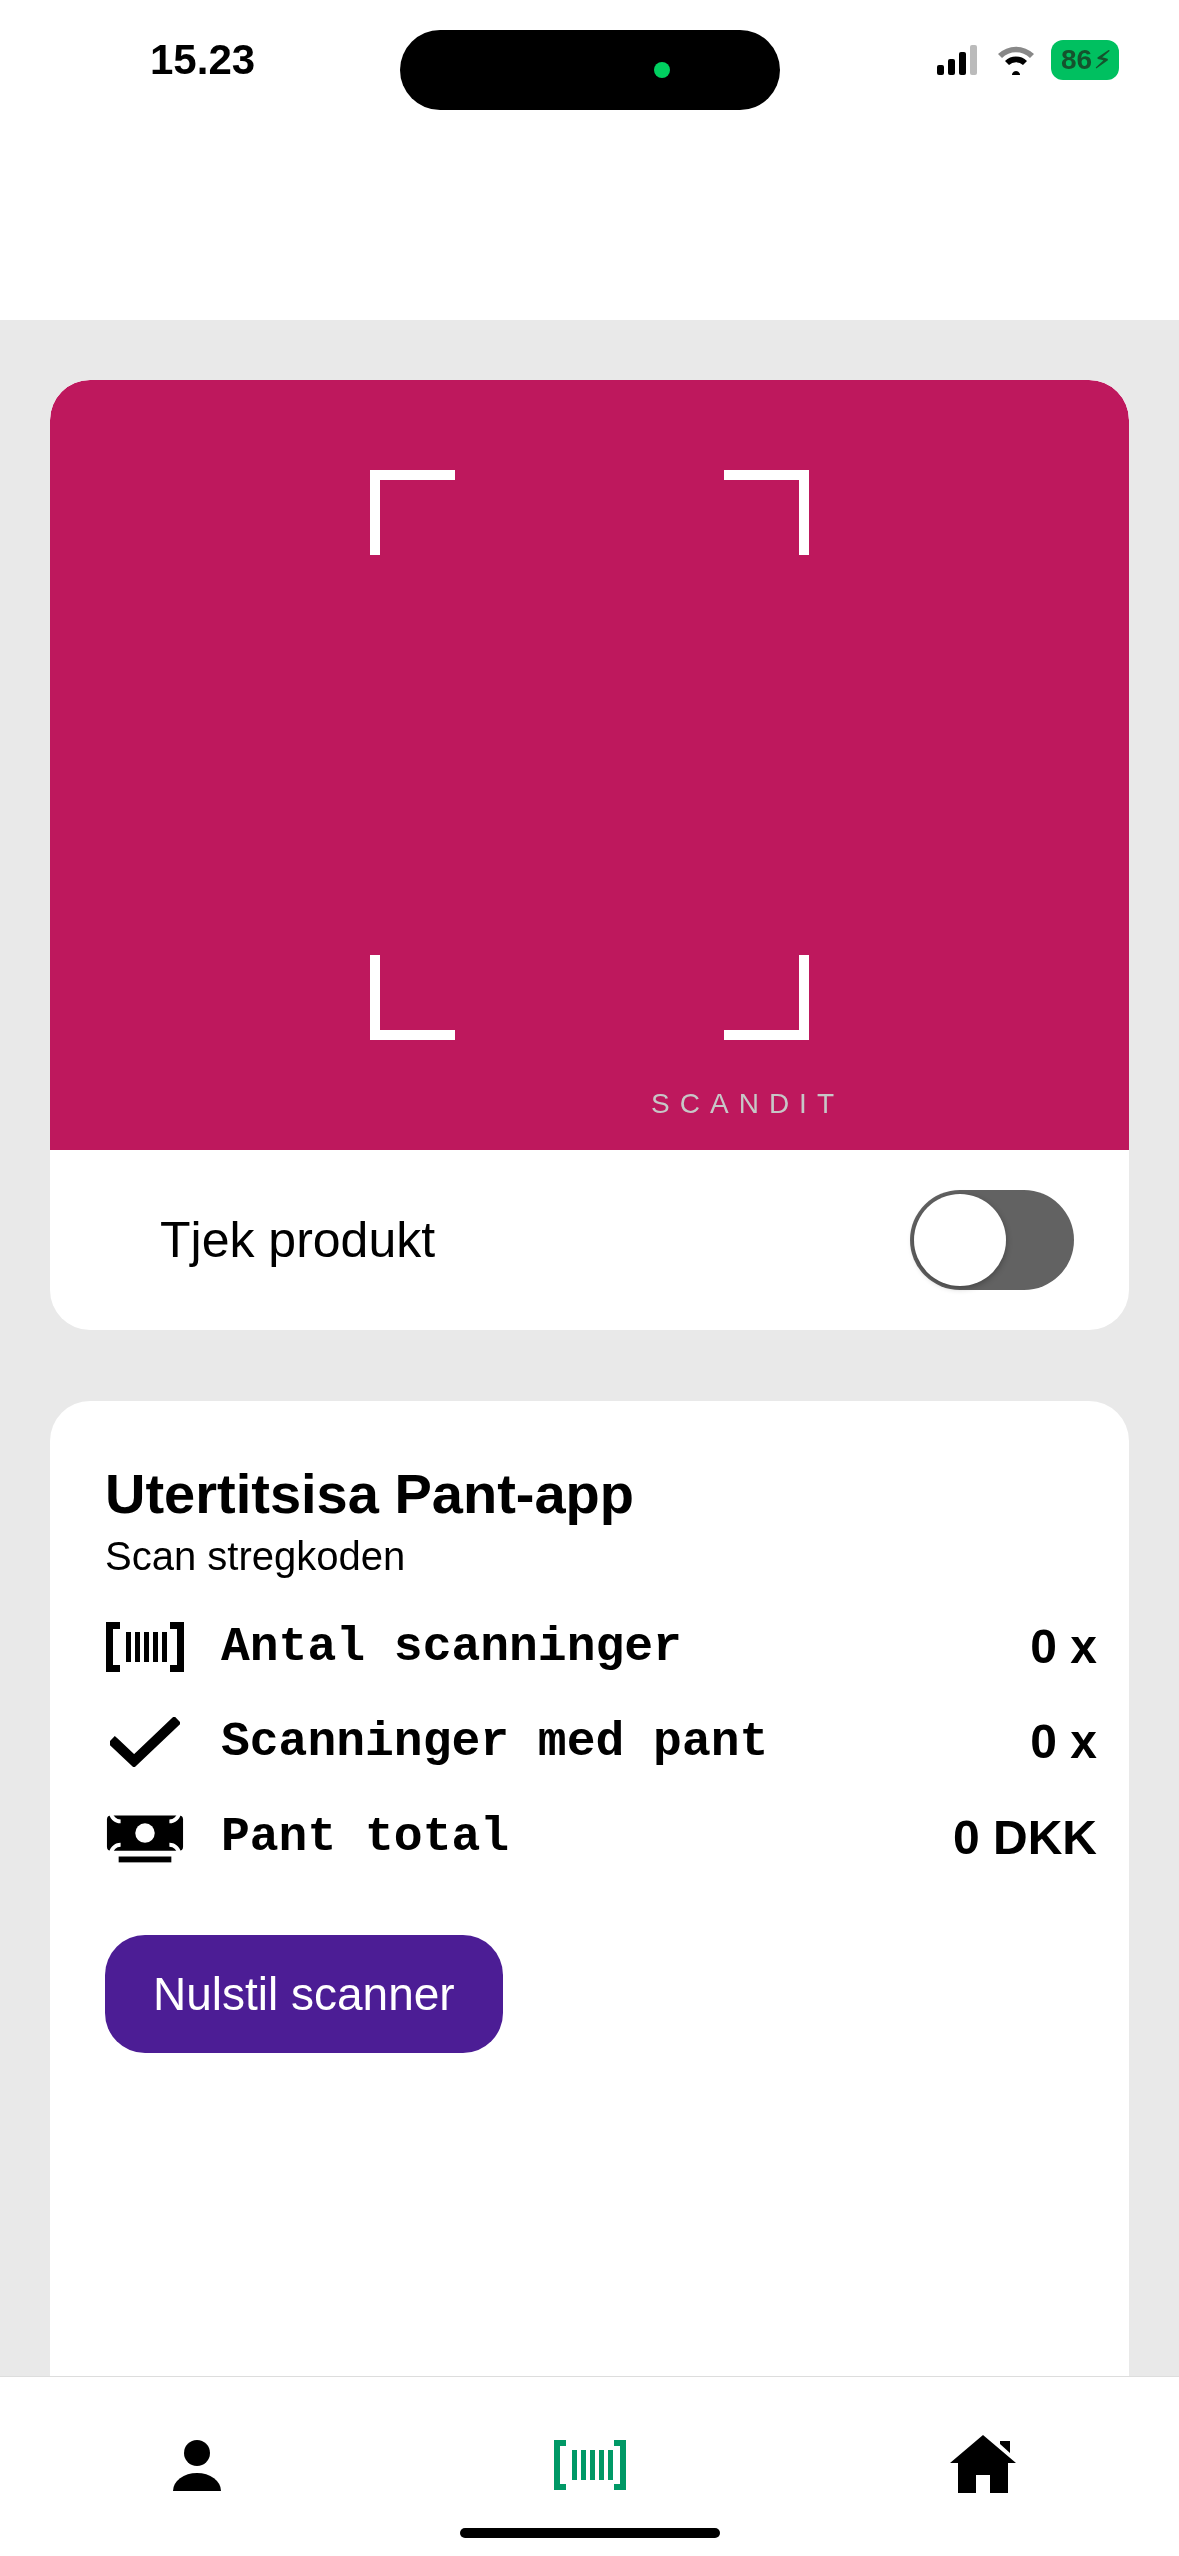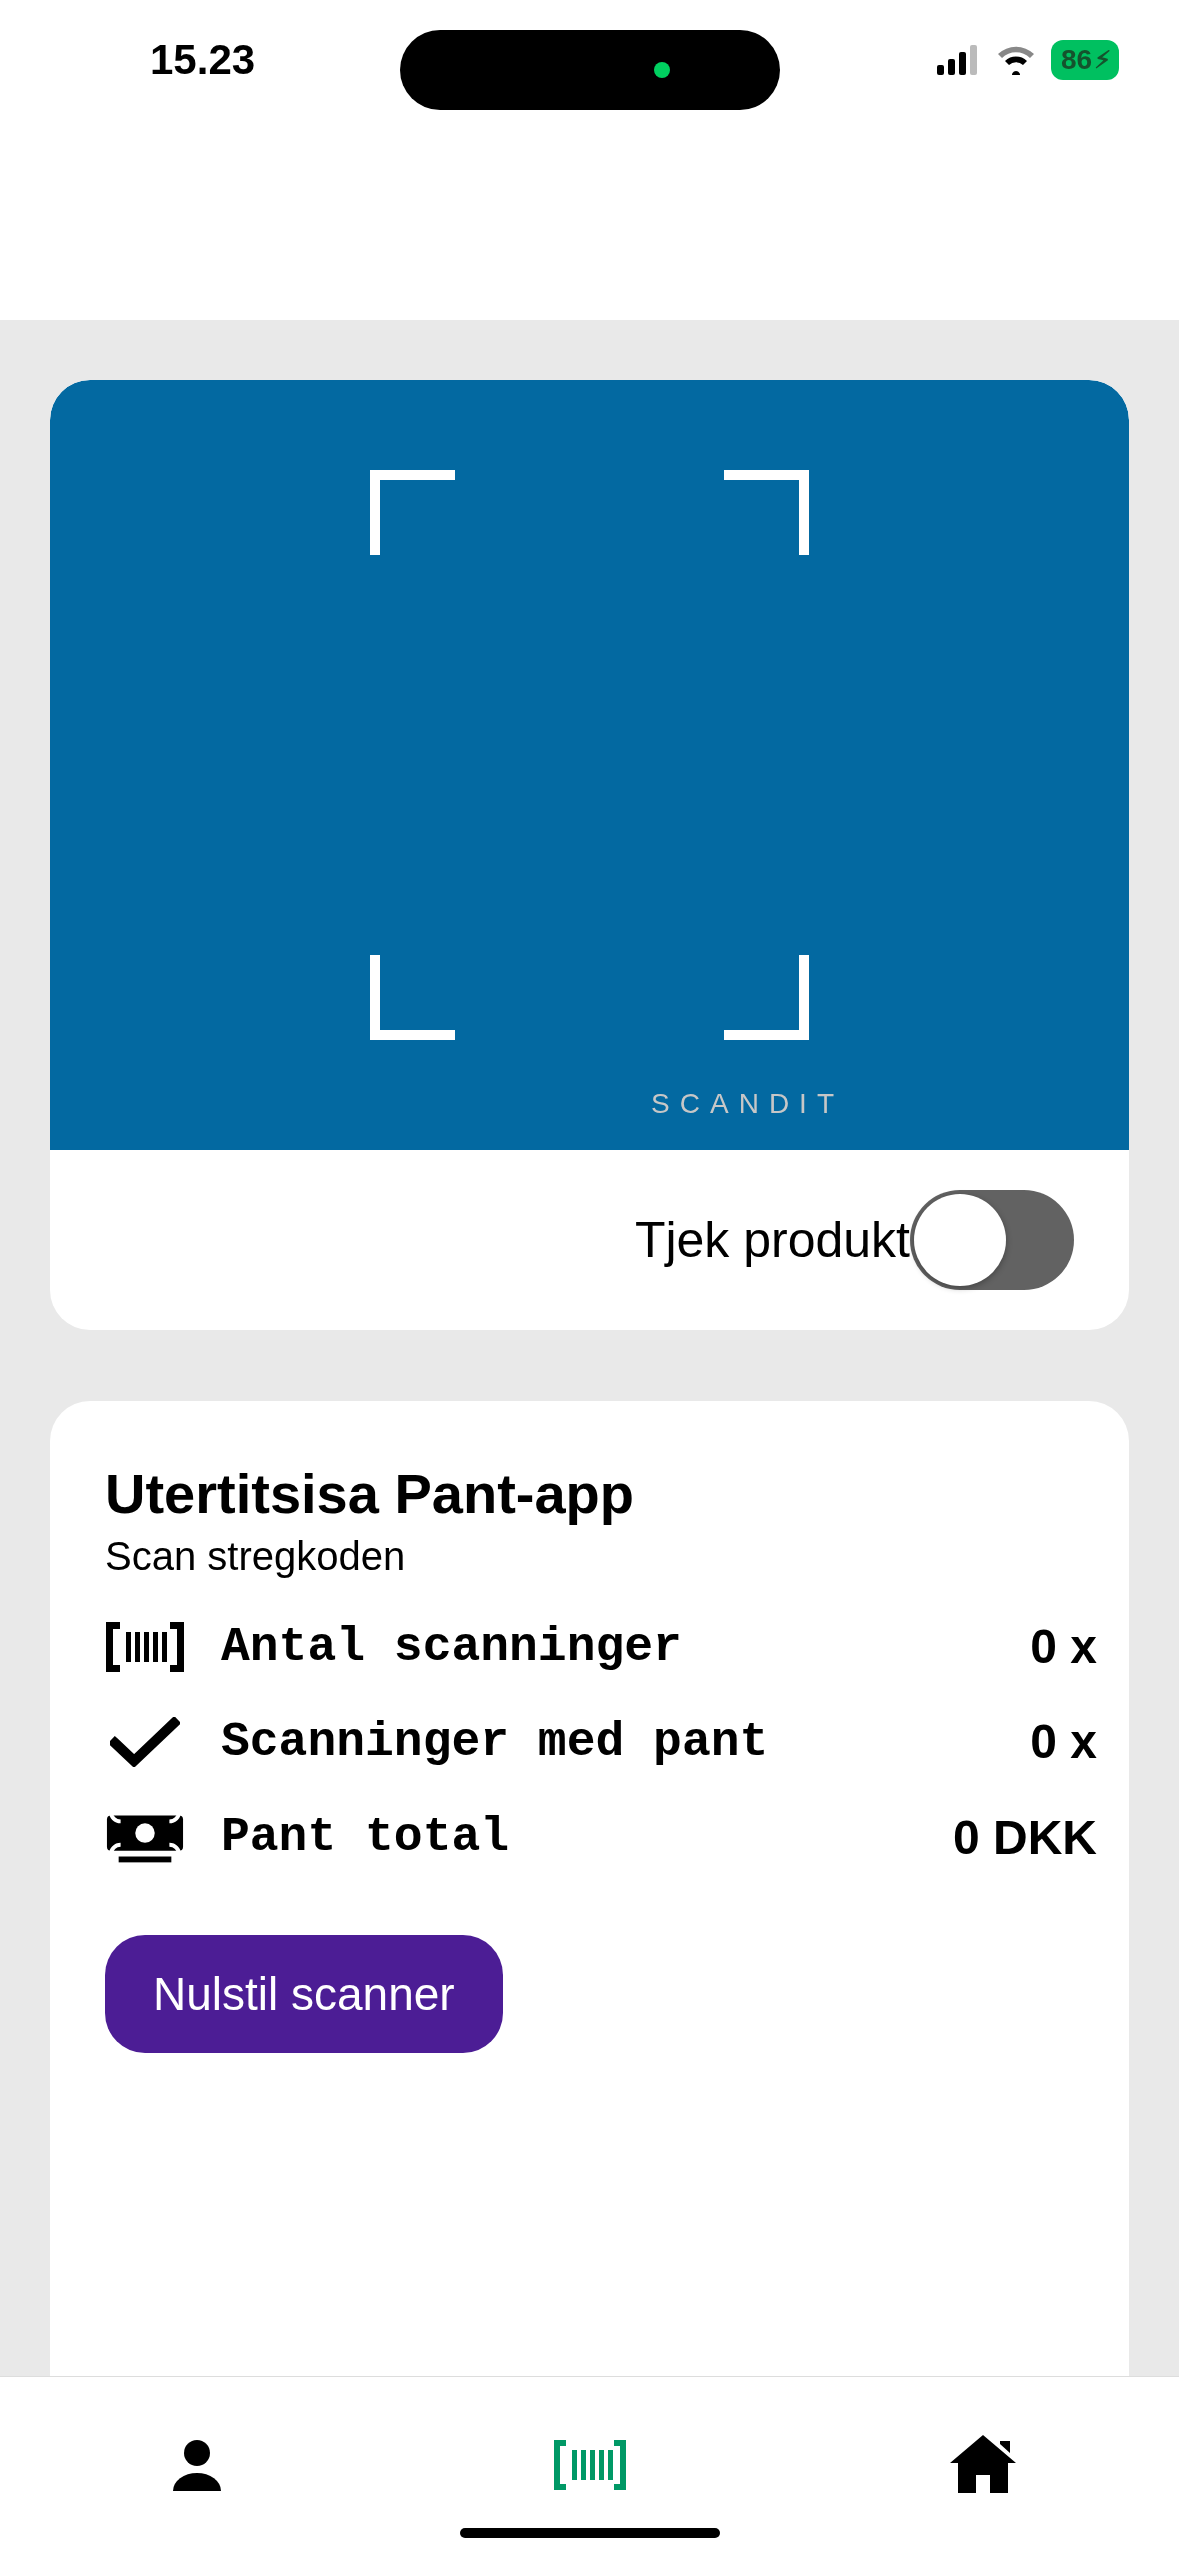--- a/index.html
+++ b/index.html
@@ -17,29 +17,29 @@
 
   
   .top-white { height: 200px; background: #fff; }
 
   
   .body-area { background: #e9e9e9; padding: 0; height: calc(2556px - 120px - 200px - 180px); overflow: hidden; }
 
   
   .card { background: #fff; margin: 0 50px; border-radius: 40px; overflow: hidden; }
   .card.scanner-card { margin-top: 60px; }
-  .camera { background: #0369a1; height: 770px; position: relative; border-top-left-radius: 40px; border-top-right-radius: 40px; }
+  .camera { background: #be185d; height: 770px; position: relative; border-top-left-radius: 40px; border-top-right-radius: 40px; }
   .corner { position: absolute; width: 85px; height: 85px; border-color: #fff; border-style: solid; border-width: 0; }
   .corner.tl { top: 90px; left: 320px; border-top-width: 10px; border-left-width: 10px; }
   .corner.tr { top: 90px; right: 320px; border-top-width: 10px; border-right-width: 10px; }
   .corner.bl { bottom: 110px; left: 320px; border-bottom-width: 10px; border-left-width: 10px; }
   .corner.br { bottom: 110px; right: 320px; border-bottom-width: 10px; border-right-width: 10px; }
   .scandit { position: absolute; bottom: 30px; right: 285px; color: #c7c7c7; font-size: 28px; letter-spacing: 10px; font-weight: 400; }
   
-  .toggle-row { display: flex; align-items: center; justify-content: flex-end; padding: 40px 55px 40px 110px; }
+  .toggle-row { display: flex; align-items: center; justify-content: space-between; padding: 40px 55px 40px 110px; }
   .toggle-label { font-size: 50px; }
   .switch { width: 164px; height: 100px; background: #626262; border-radius: 60px; position: relative; }
   .switch-knob { position: absolute; left: 4px; top: 4px; width: 92px; height: 92px; background: #fff; border-radius: 50%; box-shadow: 0 2px 6px rgba(0,0,0,0.3); }
 
   
   .card.stats-card { margin-top: 71px; padding: 60px 32px 60px 55px; height: 1060px; }
   .stats-title { font-size: 56px; font-weight: 700; margin-bottom: 8px; }
   .stats-sub { font-size: 40px; color: #000; margin-bottom: 40px; }
   .stat-row { display: flex; align-items: center; justify-content: space-between; margin: 40px 0; }
   .stat-left { display: flex; align-items: center; gap: 36px; font-family: Liberation Mono, monospace; }

